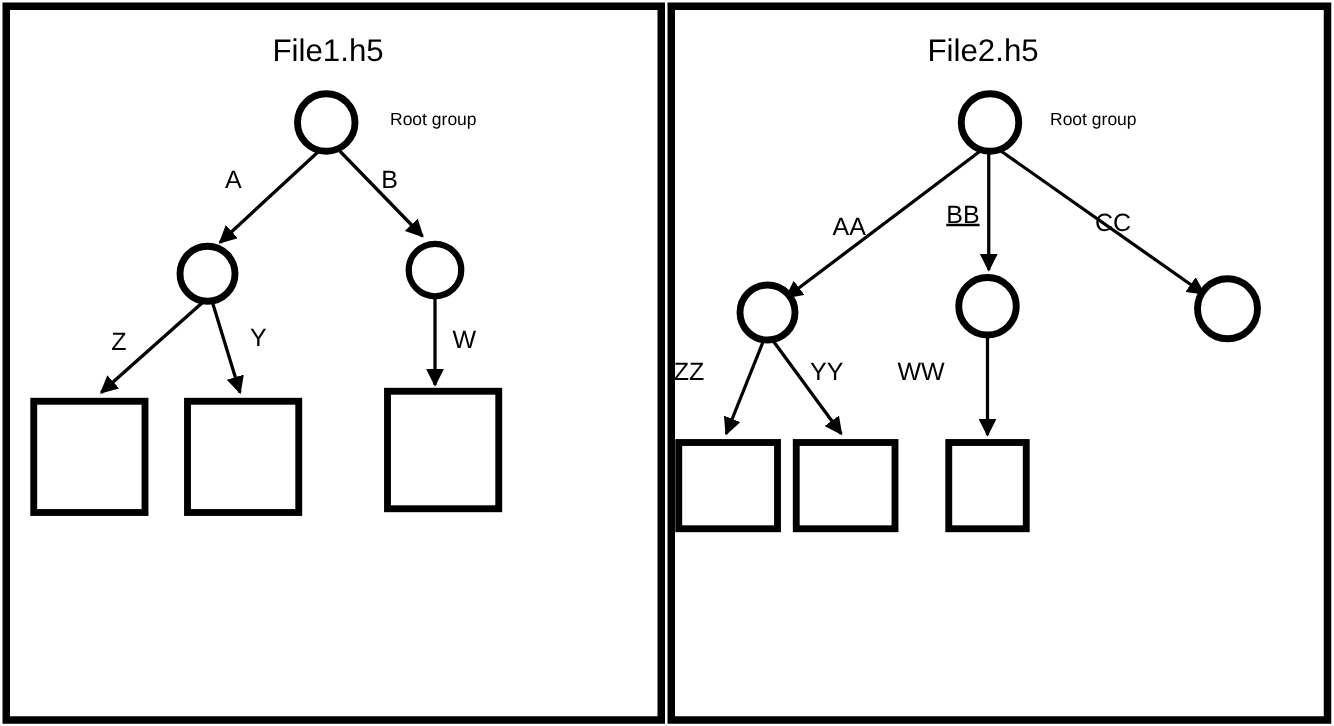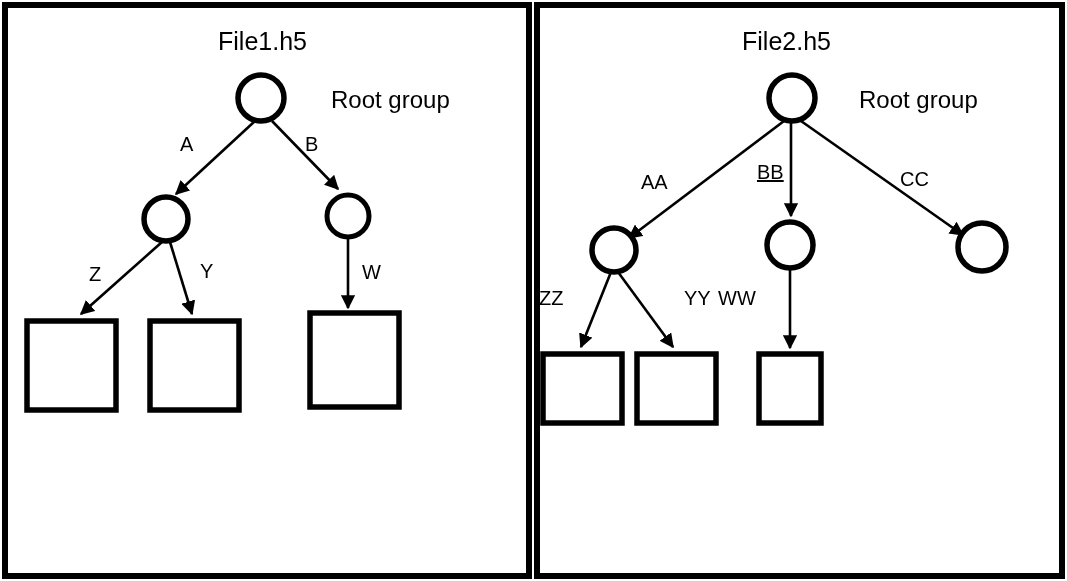--- a/index.html
+++ b/index.html
@@ -42,22 +42,21 @@
     position: absolute;
     white-space: nowrap;
     line-height: 1;
     color: #000000;
   }
   .title {
     font-size: 25px;
     letter-spacing: 0px;
   }
   .rootlabel {
-    font-size: 24px;
-    margin-left: 19px;
+    font-size: 14px;
   }
   .edgelabel {
     font-size: 20px;
   }
 </style>
 </head>
 <body>
 
 <div id="canvas">
 
@@ -117,25 +116,25 @@
   <div class="lbl edgelabel" style="left:89px; top:264px;">Z</div>
 
   <div class="lbl edgelabel" style="left:200px; top:261px;">Y</div>
 
   <div class="lbl edgelabel" style="left:362px; top:262px;">W</div>
 
   <div class="lbl title" style="left:742px; top:29px;text-align:right;">File2.h5</div>
 
   <div class="lbl rootlabel" style="left:840px; top:88px;">Root group</div>
 
-  <div class="lbl edgelabel" style="left:641px; top:172px;">AA</div>
+  <div class="lbl edgelabel" style="left:666px; top:172px;">AA</div>
 
   <div class="lbl edgelabel" style="left:757px; top:162px;text-decoration:underline;">BB</div>
 
-  <div class="lbl edgelabel" style="left:900px; top:169px;">CC</div>
+  <div class="lbl edgelabel" style="left:876px; top:169px;">CC</div>
 
   <div class="lbl edgelabel" style="left:539px; top:288px;">ZZ</div>
 
-  <div class="lbl edgelabel" style="left:684px; top:288px;text-align:center;">YY</div>
+  <div class="lbl edgelabel" style="left:648px; top:288px;text-align:center;">YY</div>
 
   <div class="lbl edgelabel" style="left:718px; top:288px;">WW</div>
 
 </div>
 
 </body></html>

